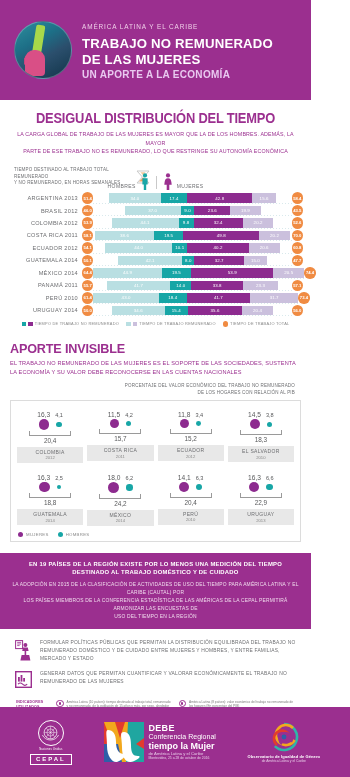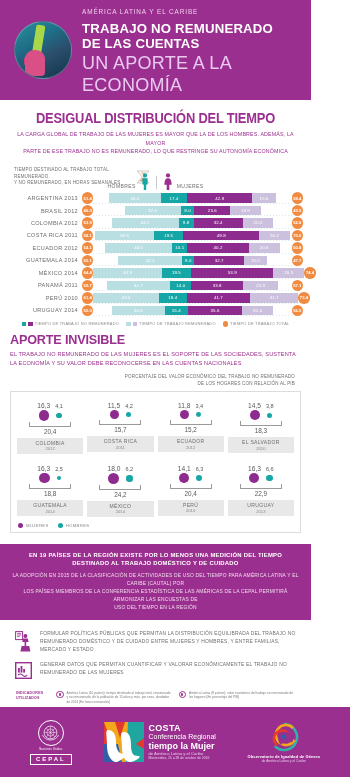--- a/index.html
+++ b/index.html
@@ -40,21 +40,21 @@
   .header-txt { padding-top:4px; }
   .kicker {
     color:#f0cfe9; font-size:6.4px; letter-spacing:.9px;
     font-weight:400; margin-bottom:6px;
   }
   .title-1, .title-2 {
     color:#ffffff; font-weight:bold; font-size:13.2px;
     letter-spacing:.2px; line-height:1.18;
   }
   .title-3 {
-    color:#e9c9f0; font-weight:400; font-size:18px;
+    color:#e9c9f0; font-weight:700; font-size:10px;
     line-height:1.2; letter-spacing:.3px; margin-top:1px;
   }
 
   
   .sec1 { padding:10px 8px 0 8px; }
   .sec-head {
     color:#9b2f8f; font-weight:bold; font-size:14px;
     text-align:center; letter-spacing:-.2px;
     transform:scaleX(.92); transform-origin:center;
   }
@@ -115,21 +115,21 @@
     gap:7px; margin-top:5px; flex-wrap:nowrap;
   }
   .lg { display:flex; align-items:center; gap:2px; }
   .sw { width:4.6px; height:4.6px; display:inline-block; }
   .sw.c1a{background:#17a6a6;} .sw.c1b{background:#8d2b8f;}
   .sw.c2a{background:#b9dfe2;} .sw.c2b{background:#cbc0dd;}
   .sw.dot{width:5.4px;height:5.4px;border-radius:50%;background:#f08b42;}
   .lg span { font-size:3.9px; color:#8a8a8a; letter-spacing:.25px; }
 
   
-  .sec2 { padding:0 10px; margin-top:5px; }
+  .sec2 { padding:0 10px; margin-top:14px; }
   .sec2-head { color:#9b2f8f; font-weight:bold; font-size:13.6px; letter-spacing:-.2px; transform:scaleX(.93); transform-origin:left; }
   .sec2-sub { color:#9b2f8f; font-size:5.6px; line-height:1.6; margin-top:3px; letter-spacing:.15px; }
   .pib-cap { text-align:right; font-size:4.5px; color:#6d6e71; line-height:1.55; margin:7px 6px 3px 0; letter-spacing:.2px; }
 
   .cards {
     border:1px solid #dcdcdc; padding:6px 4px 4px 4px;
   }
   .card-row { display:flex; }
   .card { flex:1 1 0; display:flex; flex-direction:column; align-items:center; padding:0 2px; }
   .card-vals { display:flex; align-items:flex-end; gap:5px; height:11px; }
@@ -211,21 +211,21 @@
 </head>
 <body>
 
 <div class="page">
 
   <div class="header">
     <div class="hero-photo"></div>
     <div class="header-txt">
       <div class="kicker">AMÉRICA LATINA Y EL CARIBE</div>
       <div class="title-1">TRABAJO NO REMUNERADO</div>
-      <div class="title-2">DE LAS CUENTAS</div>
+      <div class="title-2">DE LAS MUJERES</div>
       <div class="title-3">UN APORTE A LA ECONOMÍA</div>
     </div>
   </div>
 
   <div class="sec1">
     <div class="sec-head">DESIGUAL DISTRIBUCIÓN DEL TIEMPO</div>
     <div class="sec-sub">
       <div>LA CARGA GLOBAL DE TRABAJO DE LAS MUJERES ES MAYOR QUE LA DE LOS HOMBRES. ADEMÁS, LA MAYOR</div>
       <div>PARTE DE ESE TRABAJO NO ES REMUNERADO, LO QUE RESTRINGE SU AUTONOMÍA ECONÓMICA</div>
     </div>
@@ -725,21 +725,21 @@
     <div class="f-conf">
       <svg class="m-logo" viewBox="0 0 40 40">
         <rect width="40" height="40" fill="#e23b2e"></rect>
         <path d="M0 0h11l5 16L21 0h10l-6 40H15z" fill="#f2a81d"></path>
         <path d="M24 0h16v16l-8 6 8 5v13H22z" fill="#1fa6a0"></path>
         <path d="M0 22h14l4 18H0z" fill="#2f5fa8"></path>
         <path d="M4 8c5 0 8 4 8 12s3 12 8 12-4 8-8 8-9-6-9-16S1 8 4 8z" fill="#fff"></path>
         <path d="M20 10c5 0 7 5 7 13s2 11 7 11-3 6-8 6-8-6-8-15 -3-15 2-15z" fill="#fff"></path>
       </svg>
       <div class="conf-txt">
-        <div class="c1">COSTA</div>
+        <div class="c1">DEBE</div>
         <div class="c2">Conferencia Regional</div>
         <div class="c3">tiempo la Mujer</div>
         <div class="c4">de América Latina y el Caribe</div>
         <div class="c5">Montevideo, 25 a 28 de octubre de 2016</div>
       </div>
     </div>
 
     <div class="f-obs">
       <div class="obs-mark">
         <svg width="30" height="30" viewBox="0 0 30 30">

